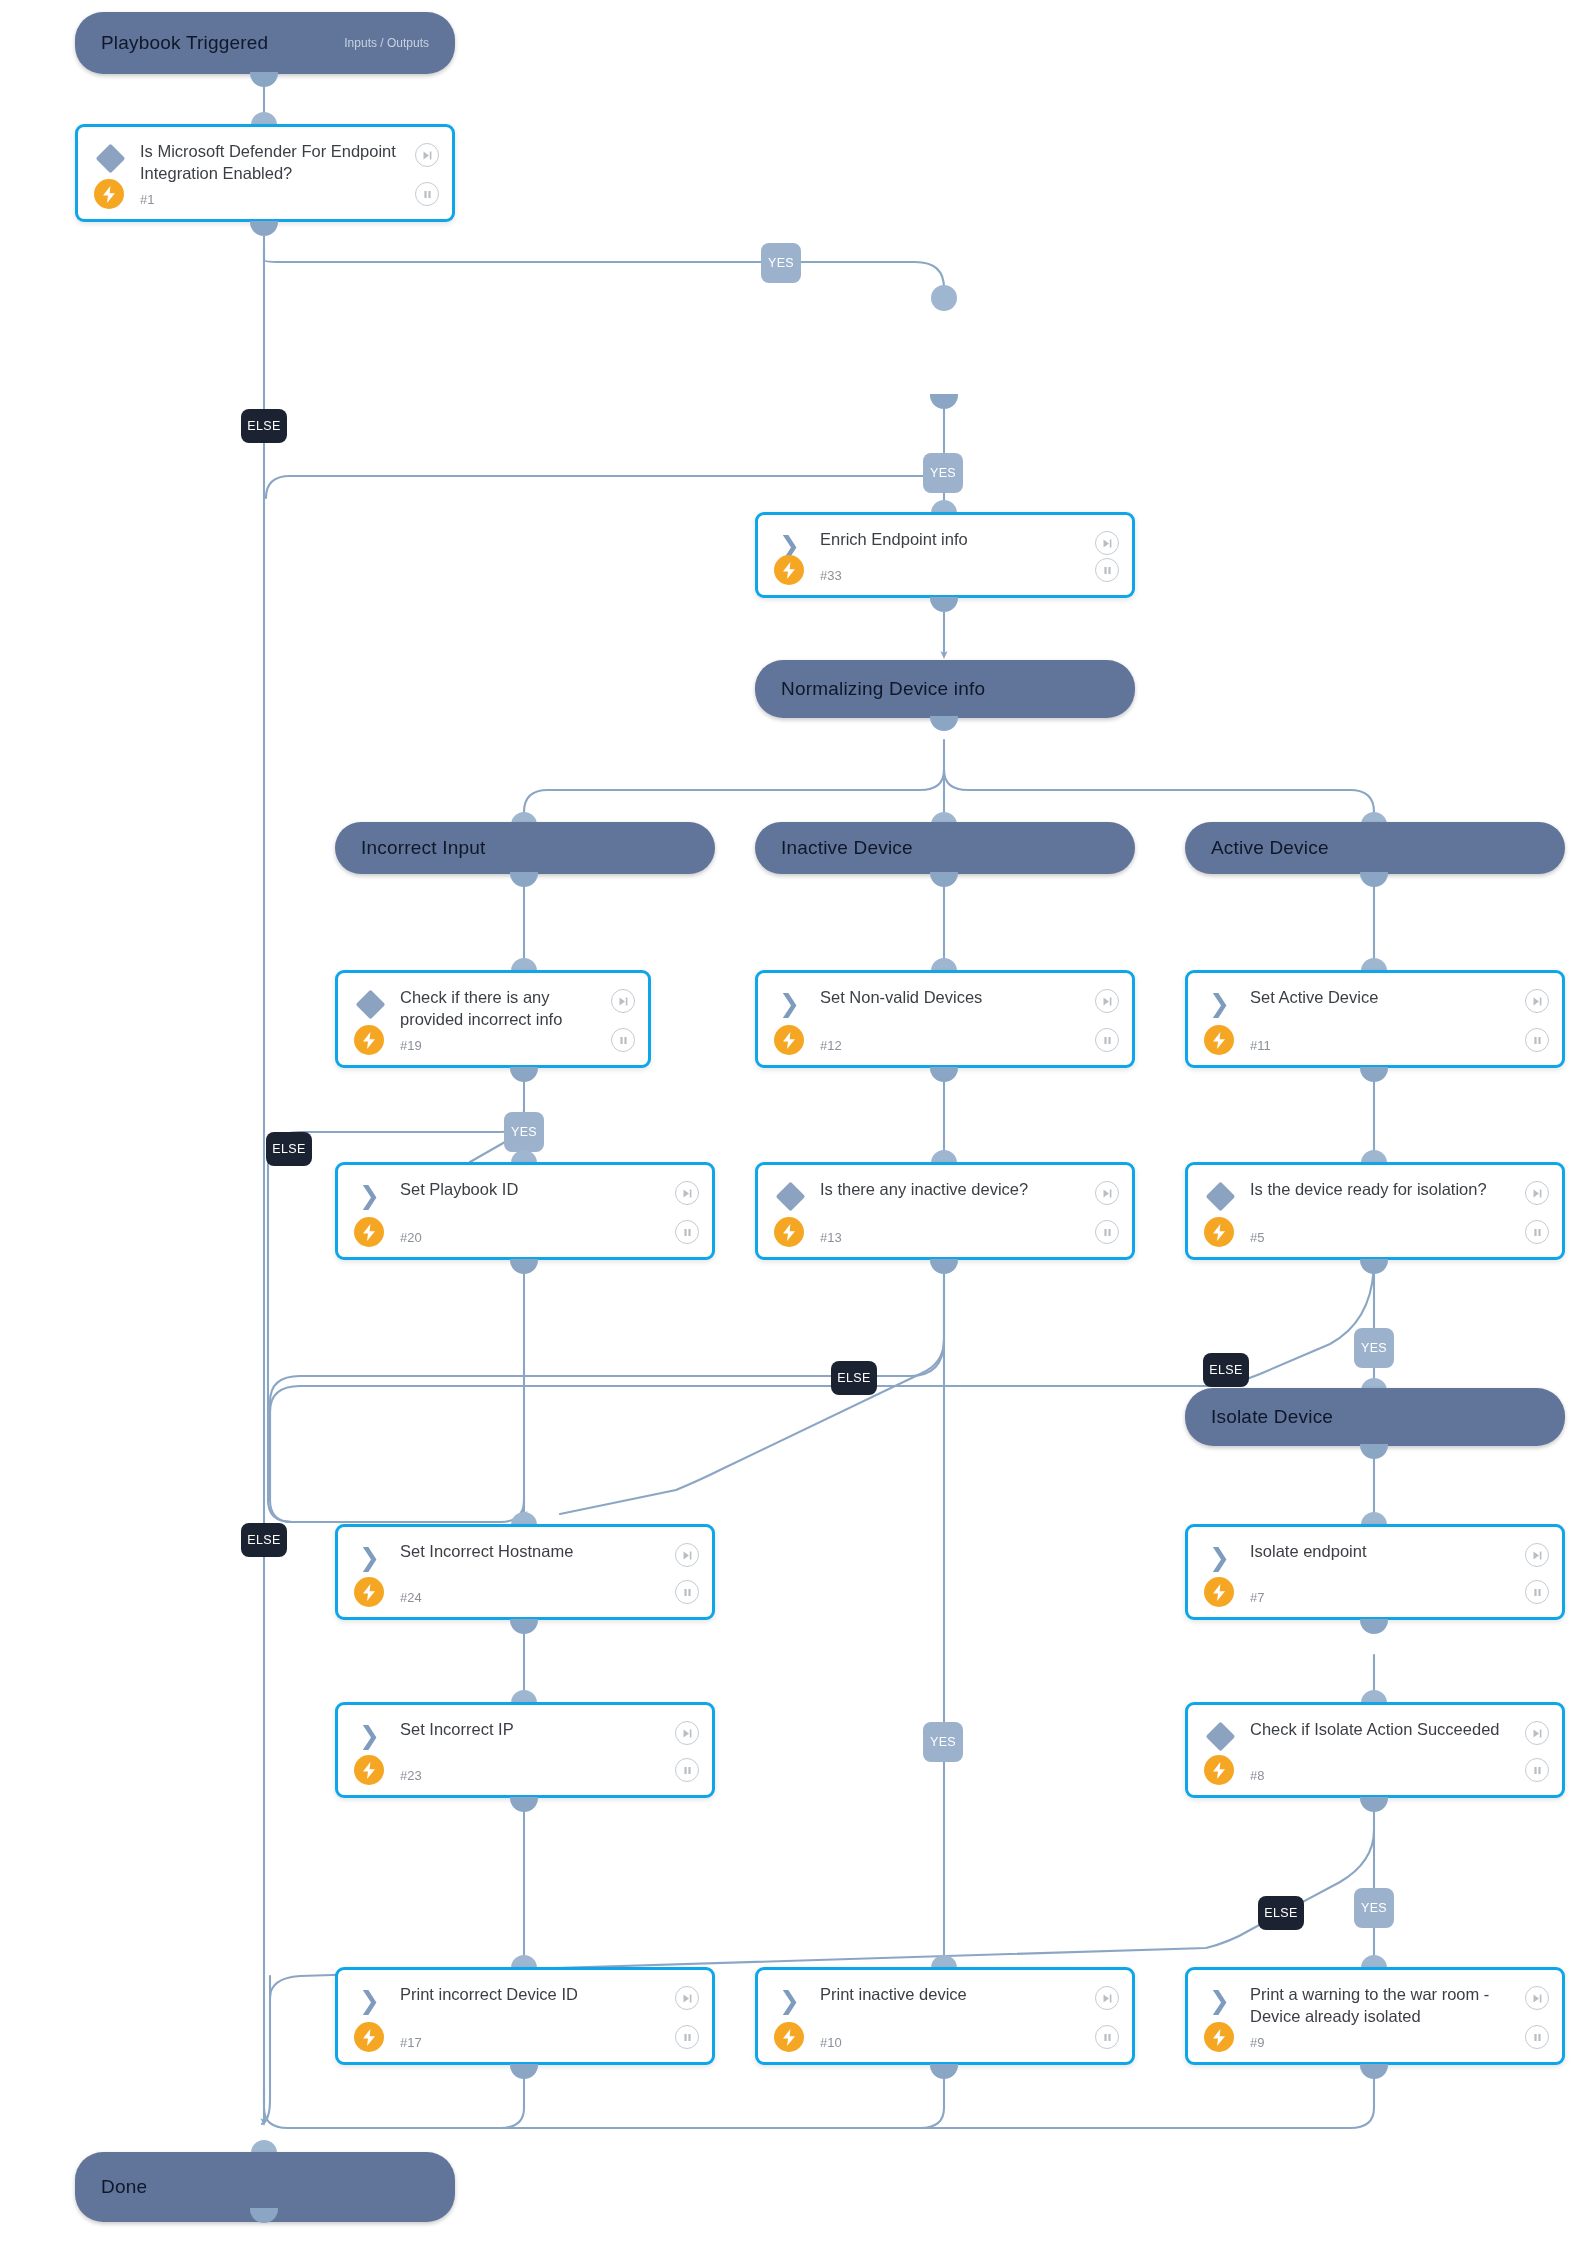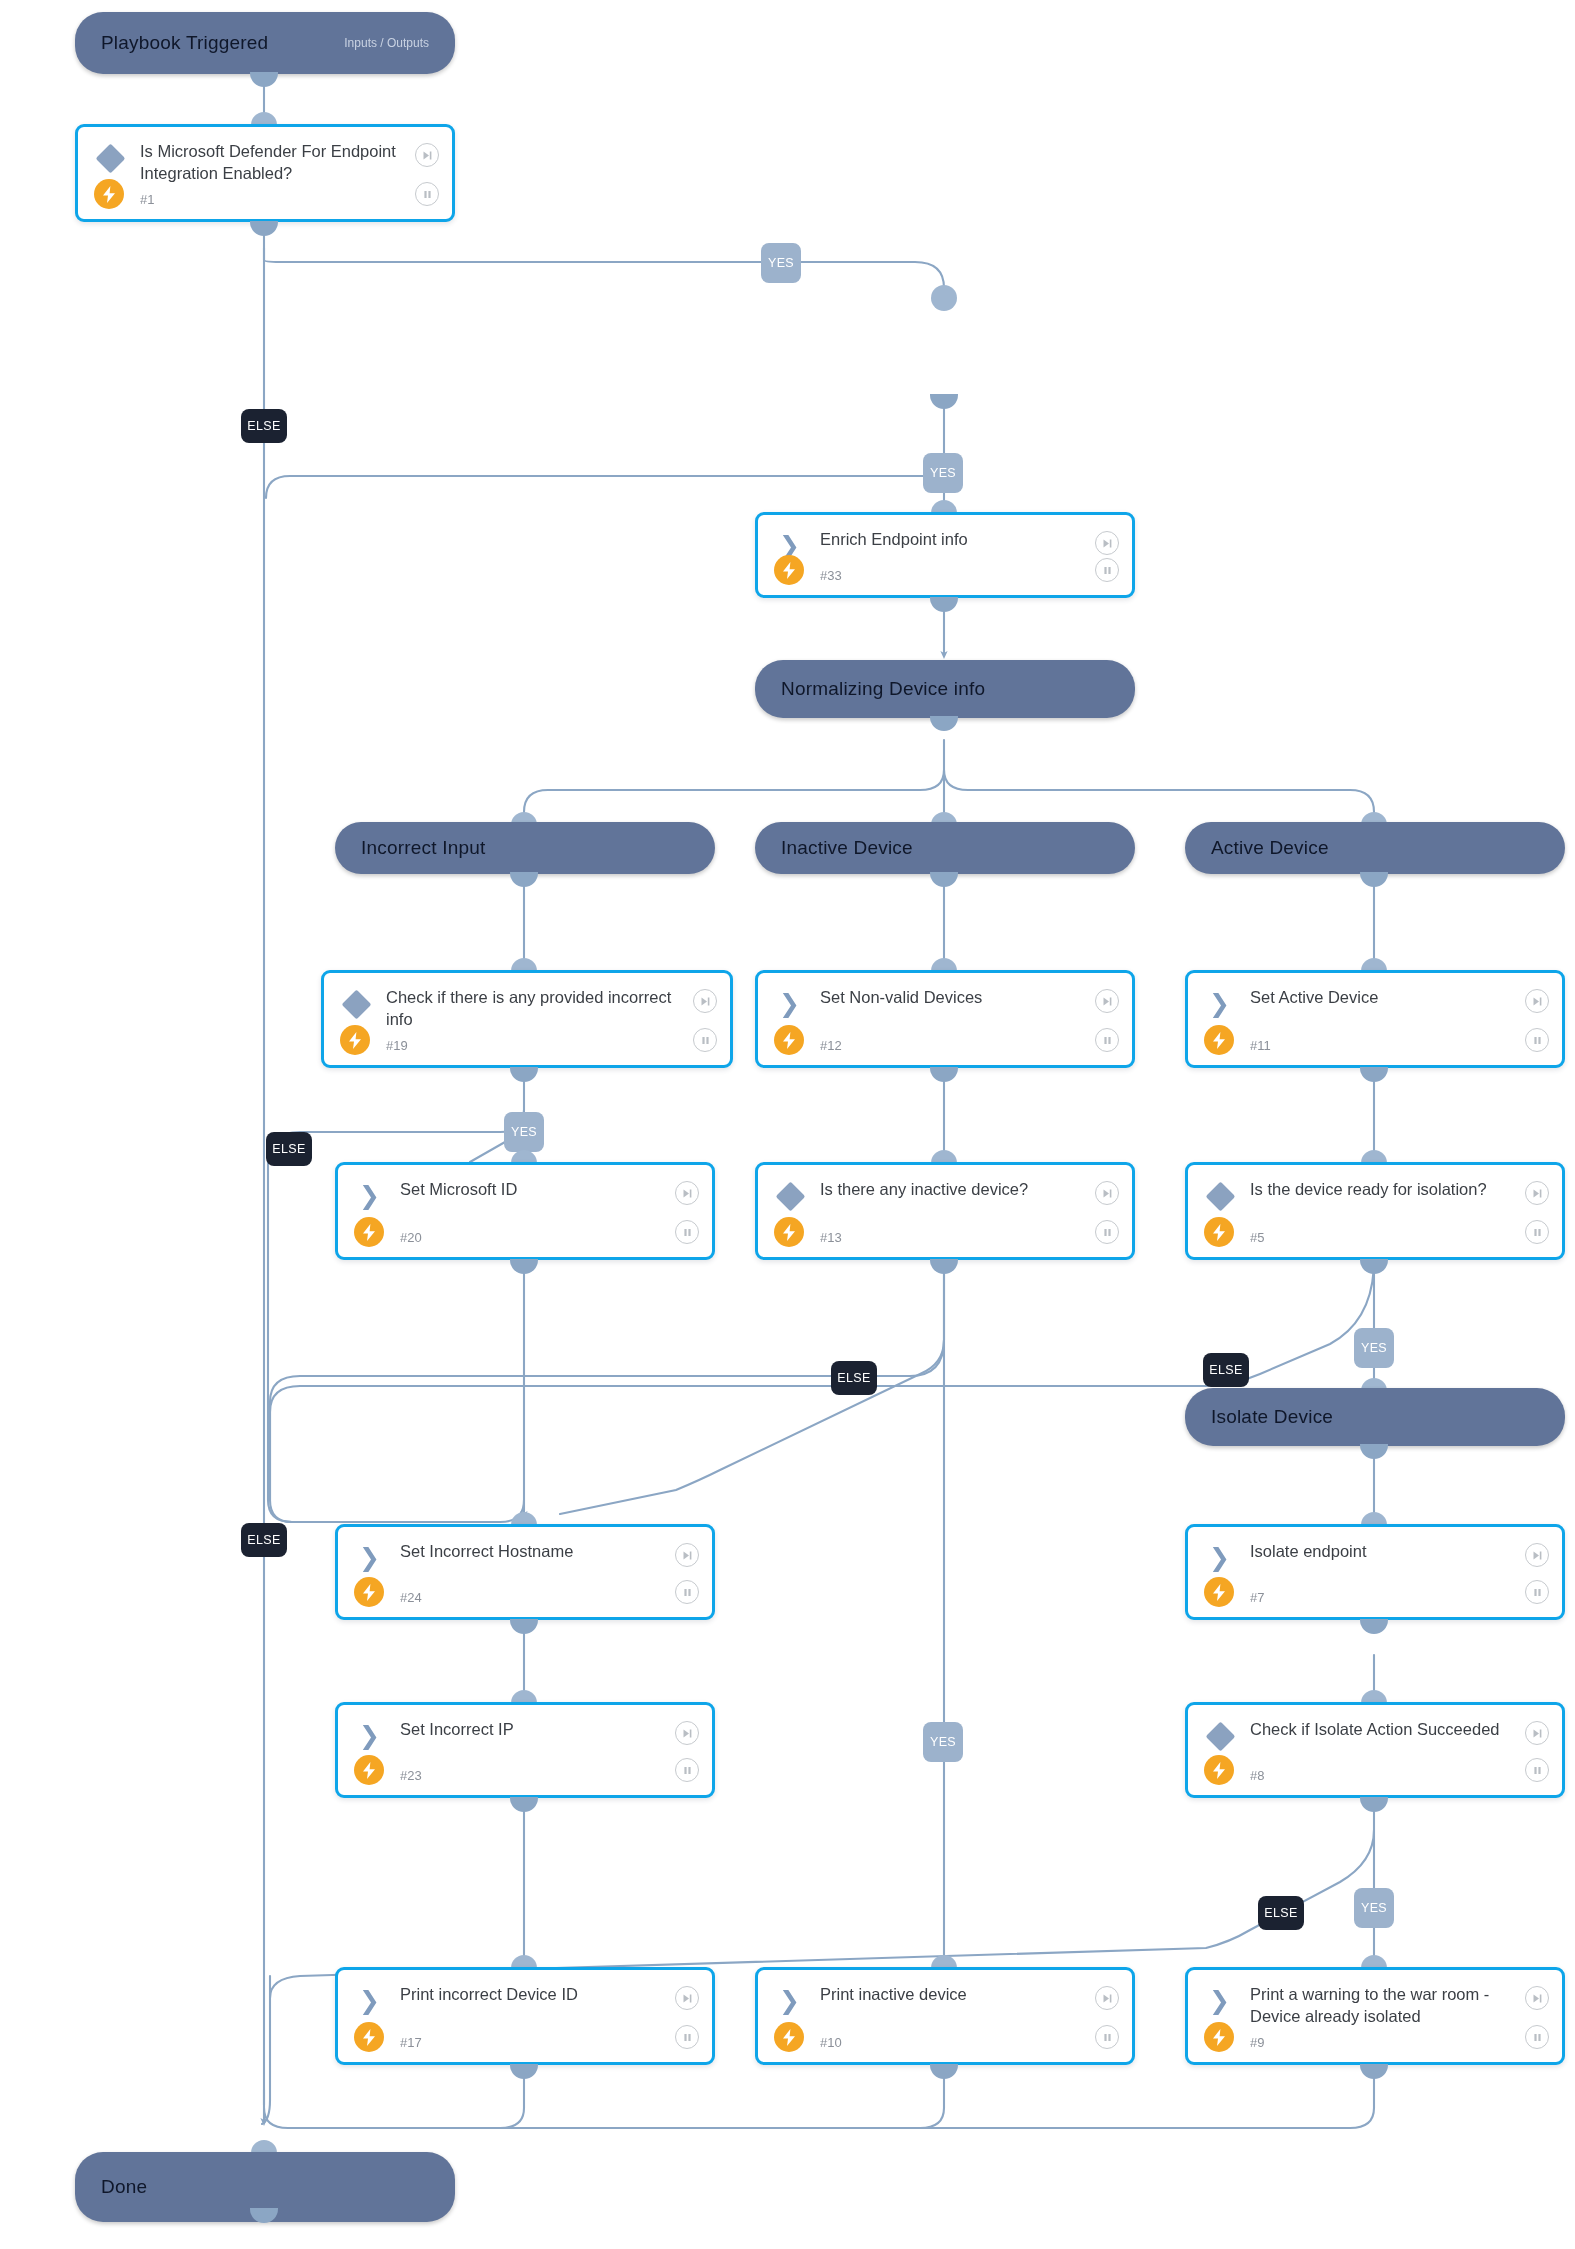--- a/index.html
+++ b/index.html
@@ -237,21 +237,21 @@
   </div>
   <div class="dock out" style="left:930px;top:872px;"></div>
 
   <div class="dock pin" style="left:1361px;top:812px;"></div>
   <div class="pill" style="left:1185px;top:822px;width:380px;height:52px;">
     <span class="pill-title">Active Device</span>
   </div>
   <div class="dock out" style="left:1360px;top:872px;"></div>
 
   <div class="dock pin" style="left:511px;top:958px;"></div>
-  <div class="card" style="left:321px;top:970px;width:412px;height:98px;">
+  <div class="card" style="left:335px;top:970px;width:316px;height:98px;">
     <div class="card-body">
       <span class="ic-diamond"></span>
       <div class="card-title">Check if there is any provided incorrect info</div>
       <span class="ic-bolt">
         <svg width="14" height="17" viewBox="0 0 14 17">
             <path d="M8.4 0 L1 9.4 H6 L5 17 L13 7.3 H7.6 Z" fill="#fff"></path>
           </svg>
       </span>
       <div class="card-id">#19</div>
       <span class="ic-circ top">
@@ -324,21 +324,21 @@
   </div>
   <div class="dock out" style="left:1360px;top:1067px;"></div>
 
   <div class="badge yes" style="left:504px;top:1112px;">YES</div>
   <div class="badge els" style="left:266px;top:1132px;">ELSE</div>
 
   <div class="dock pin" style="left:511px;top:1150px;"></div>
   <div class="card" style="left:335px;top:1162px;width:380px;height:98px;">
     <div class="card-body">
       <span class="ic-chevron">❯</span>
-      <div class="card-title">Set Microsoft ID</div>
+      <div class="card-title">Set Playbook ID</div>
       <span class="ic-bolt">
         <svg width="14" height="17" viewBox="0 0 14 17">
             <path d="M8.4 0 L1 9.4 H6 L5 17 L13 7.3 H7.6 Z" fill="#fff"></path>
           </svg>
       </span>
       <div class="card-id">#20</div>
       <span class="ic-circ top">
         <svg width="11" height="11" viewBox="0 0 11 11">
             <path d="M1.5 1.5 L7 5.5 L1.5 9.5 Z" fill="#b9bec4"></path>
             <rect x="7.8" y="1.5" width="1.6" height="8" fill="#b9bec4"></rect>

